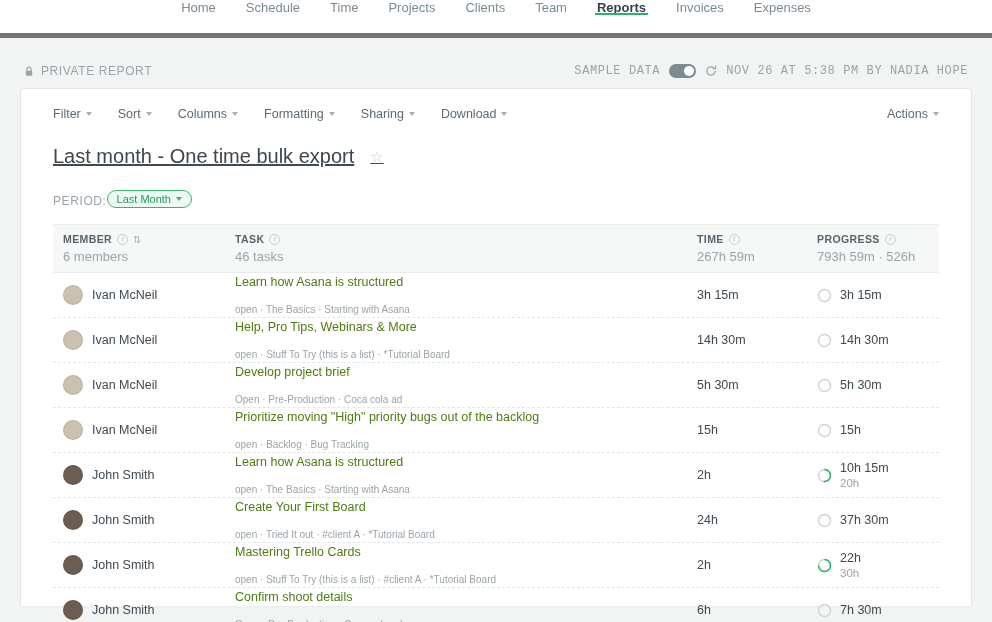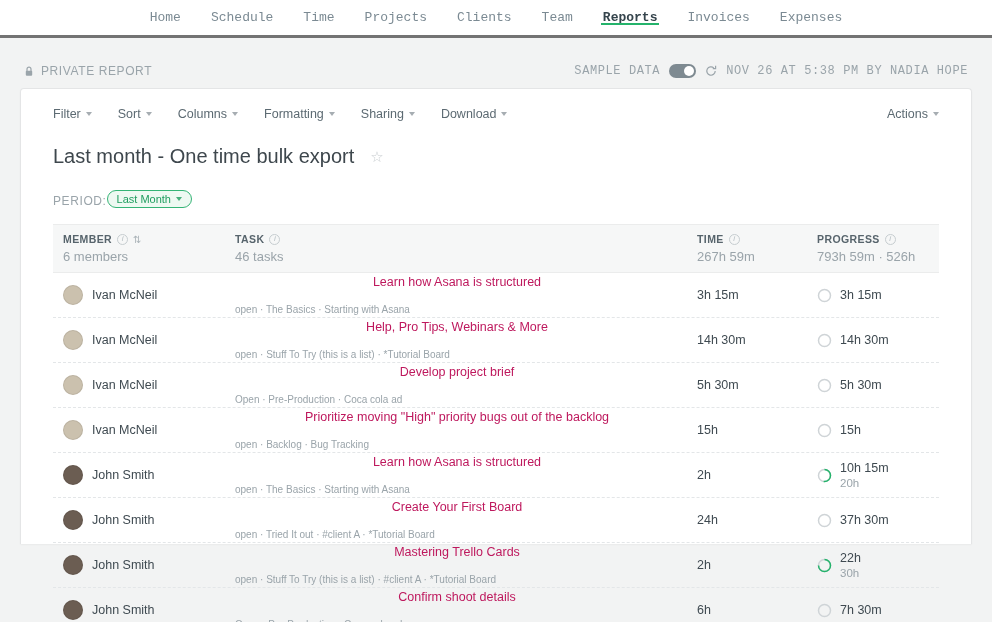--- a/index.html
+++ b/index.html
@@ -6,22 +6,22 @@
   html, body { width: 992px; height: 622px; overflow: hidden; }
   body {
     font-family: "Liberation Sans", "DejaVu Sans", sans-serif;
     background: #f2f3f3;
     color: #3f4a51;
   }
   :root { --green: #24b36b; --muted: #9aa4aa; --dark: #3f4a51; }
 
   
   .topnav {
-    height: 38px; background: #fff; border-bottom: 3px solid #737373;
-    display: flex; justify-content: center; align-items: center; gap: 30px; font-family: Liberation Mono, monospace;
+    height: 38px; background: #fff; border-bottom: 5px solid #737373;
+    display: flex; justify-content: center; align-items: flex-start; gap: 30px;
   }
   .nav-item {
     display: flex; align-items: center; position: relative;
     font-size: 13px; color: #7b8a93; cursor: pointer;
   }
   .nav-item.active { color: #35444c; font-weight: bold; }
   .nav-item.active::after {
     content: ""; position: absolute; left: -2px; right: -2px; bottom: 0;
     height: 2px; background: var(--green);
   }
@@ -41,38 +41,38 @@
     position: relative; cursor: pointer; flex: 0 0 auto;
   }
   .toggle .knob {
     position: absolute; right: 2px; top: 2px; width: 10px; height: 10px;
     border-radius: 50%; background: #fff;
   }
 
   
   .card {
     margin: 0 20px; background: #fff; border: 1px solid #e4e5e6; border-bottom: none;
-    border-radius: 4px 4px 0 0; height: 456px; box-shadow: 0 1px 2px rgba(0,0,0,.04);
+    border-radius: 4px 4px 0 0; height: 518px; box-shadow: 0 1px 2px rgba(0,0,0,.04);
   }
 
   
   .toolbar {
     display: flex; align-items: center; gap: 26px; padding: 18px 32px 0;
     font-size: 12.5px; color: #5c6a72;
   }
   .menu-item { cursor: pointer; display: inline-flex; align-items: center; }
   .menu-item.right { margin-left: auto; }
   .caret {
     display: inline-block; width: 0; height: 0; margin-left: 5px;
     border-left: 3.5px solid transparent; border-right: 3.5px solid transparent;
     border-top: 4px solid currentColor; opacity: .55;
   }
 
   
-  .title-row { padding: 24px 32px 0; display: flex; align-items: center; gap: 16px; }
+  .title-row { padding: 24px 32px 0; display: flex; align-items: center; gap: 16px; text-decoration: underline; }
   .page-title { font-size: 20px; color: #3e474d; font-weight: normal; }
   .star { font-family: "DejaVu Sans", sans-serif; color: #c9ced1; font-size: 15px; cursor: pointer; }
 
   
   .period-row { padding: 22px 32px 0; display: flex; align-items: flex-end; }
   .pill {
     display: inline-flex; align-items: center; font-size: 11px; color: #1f9d5f;
     border: 1px solid #35b476; background: #eef9f2; border-radius: 10px;
     padding: 2px 9px; cursor: pointer;
   }
@@ -105,21 +105,21 @@
   .trow {
     min-height: 45px; align-items: center; border-bottom: 1px dashed #e3e6e8;
   }
   .member-cell { display: flex; align-items: center; gap: 9px; }
   .avatar {
     width: 20px; height: 20px; border-radius: 50%; flex: 0 0 auto;
     background: #c9c0b1; box-shadow: inset 0 0 0 1px rgba(0,0,0,.08);
   }
   .member-name { font-size: 12.5px; color: #3f4a51; }
   .task-cell { padding-right: 18px; }
-  .task-title { font-size: 12.5px; color: #be185d; text-align: center; }
+  .task-title { font-size: 12.5px; color: #4d7c0f; }
   .task-sub { font-size: 10px; color: var(--muted); margin-top: 15px; }
   .time-cell { font-size: 12.5px; color: #3f4a51; }
   .progress-cell { display: flex; align-items: center; gap: 8px; }
   .pcircle { width: 15px; height: 15px; flex: 0 0 auto; }
   .pmain { font-size: 12.5px; color: #3f4a51; }
   .psub { font-size: 11.5px; color: var(--muted); margin-top: 2px; }
 
   .licon, .hicon { display: inline-flex; align-items: center; }
 </style>
 </head>

